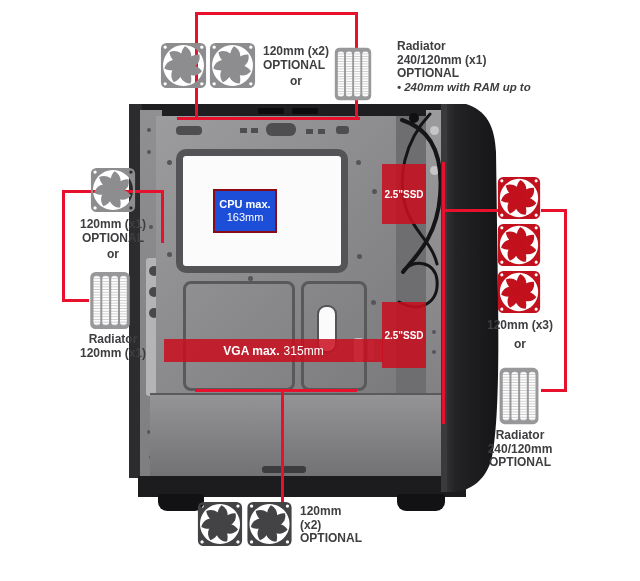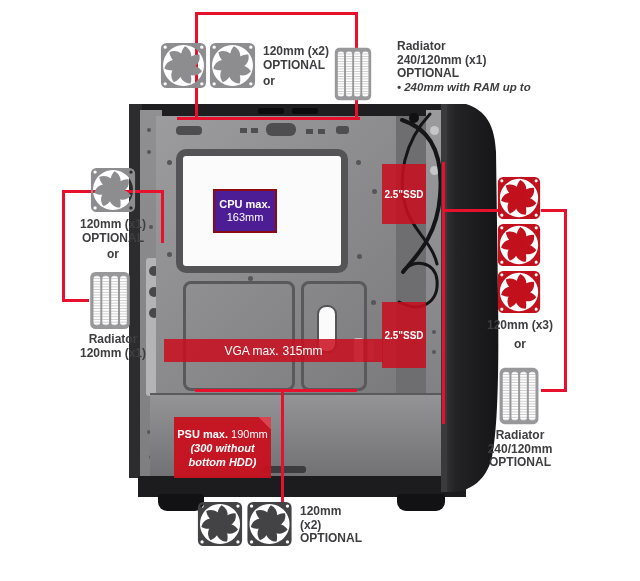--- a/index.html
+++ b/index.html
@@ -4,28 +4,28 @@
 <style>
   html,body{margin:0;padding:0;background:#fff;}
   .stage{position:relative;width:640px;height:581px;background:#ffffff;overflow:hidden;
          font-family:"Liberation Sans",sans-serif;}
   .abs{position:absolute;}
   
   .rl{position:absolute;background:#e8112d;}
   
   .lbl{position:absolute;color:#3e3e41;font-weight:bold;font-size:12px;line-height:13.5px;}
   .lbl div{white-space:nowrap;}
-  .lbl .or{margin-top:3px;}
+  .lbl .or{margin-top:3px;text-align:center;}
   .lbl-c{text-align:center;}
   .note{font-style:italic;font-size:11.5px;}
   .note-ind{padding-left:13px;}
   
   .ov{position:absolute;background:rgba(201,14,30,0.86);color:#fff;display:flex;
       flex-direction:column;align-items:center;justify-content:center;text-align:center;}
-  .solidbox{background:#4c1d95;border:2px solid #8a0b13;}
+  .solidbox{background:#1d4ed8;border:2px solid #8a0b13;}
   .dot{position:absolute;border-radius:50%;background:#55555a;}
   .holedot{position:absolute;border-radius:50%;background:#c6c6c8;}
   .icon{position:absolute;}
 </style>
 </head>
 <body>
 
 <div class="stage">
 
   <svg width="0" height="0" style="position:absolute" aria-hidden="true">
@@ -149,33 +149,24 @@
 
   <div class="ov" style="left:382px;top:164px;width:44px;height:60px;font-size:10px;">
     <div style="font-weight:bold;white-space:nowrap;">2.5"SSD</div>
   </div>
 
   <div class="ov" style="left:382px;top:302px;width:44px;height:66px;font-size:10px;">
     <div style="font-weight:bold;white-space:nowrap;">2.5"SSD</div>
   </div>
 
   <div class="ov" style="left:164px;top:339px;width:219px;height:23px;flex-direction:row;font-size:12px;">
-    <span style="font-weight:normal;">VGA max.</span>
+    <span style="font-weight:bold;">VGA max.</span>
     <span style="margin-left:4px;">315mm</span>
   </div>
 
-  <div class="ov" style="left:174px;top:417px;width:97px;height:61px;font-size:11px;line-height:14px;
-              background:linear-gradient(225deg,#d9444f 0 9px,rgba(200,16,30,0.95) 9px);">
-    <div style="white-space:nowrap;">
-      <span style="font-weight:bold;">PSU max.</span>
-      <span>190mm</span>
-    </div>
-    <div style="font-style:italic;font-weight:bold;">(300 without</div>
-    <div style="font-style:italic;font-weight:bold;">bottom HDD)</div>
-  </div>
 
   <svg class="icon" style="left:160px;top:42px;color:#8d8d8f;" width="47" height="47">
       <use href="#sym-fan"></use>
     </svg>
   <svg class="icon" style="left:209px;top:42px;color:#8d8d8f;" width="47" height="47">
       <use href="#sym-fan"></use>
     </svg>
   <svg class="icon" style="left:334px;top:44px;color:#98989a;" width="38" height="60">
       <use href="#sym-rad"></use>
     </svg>

